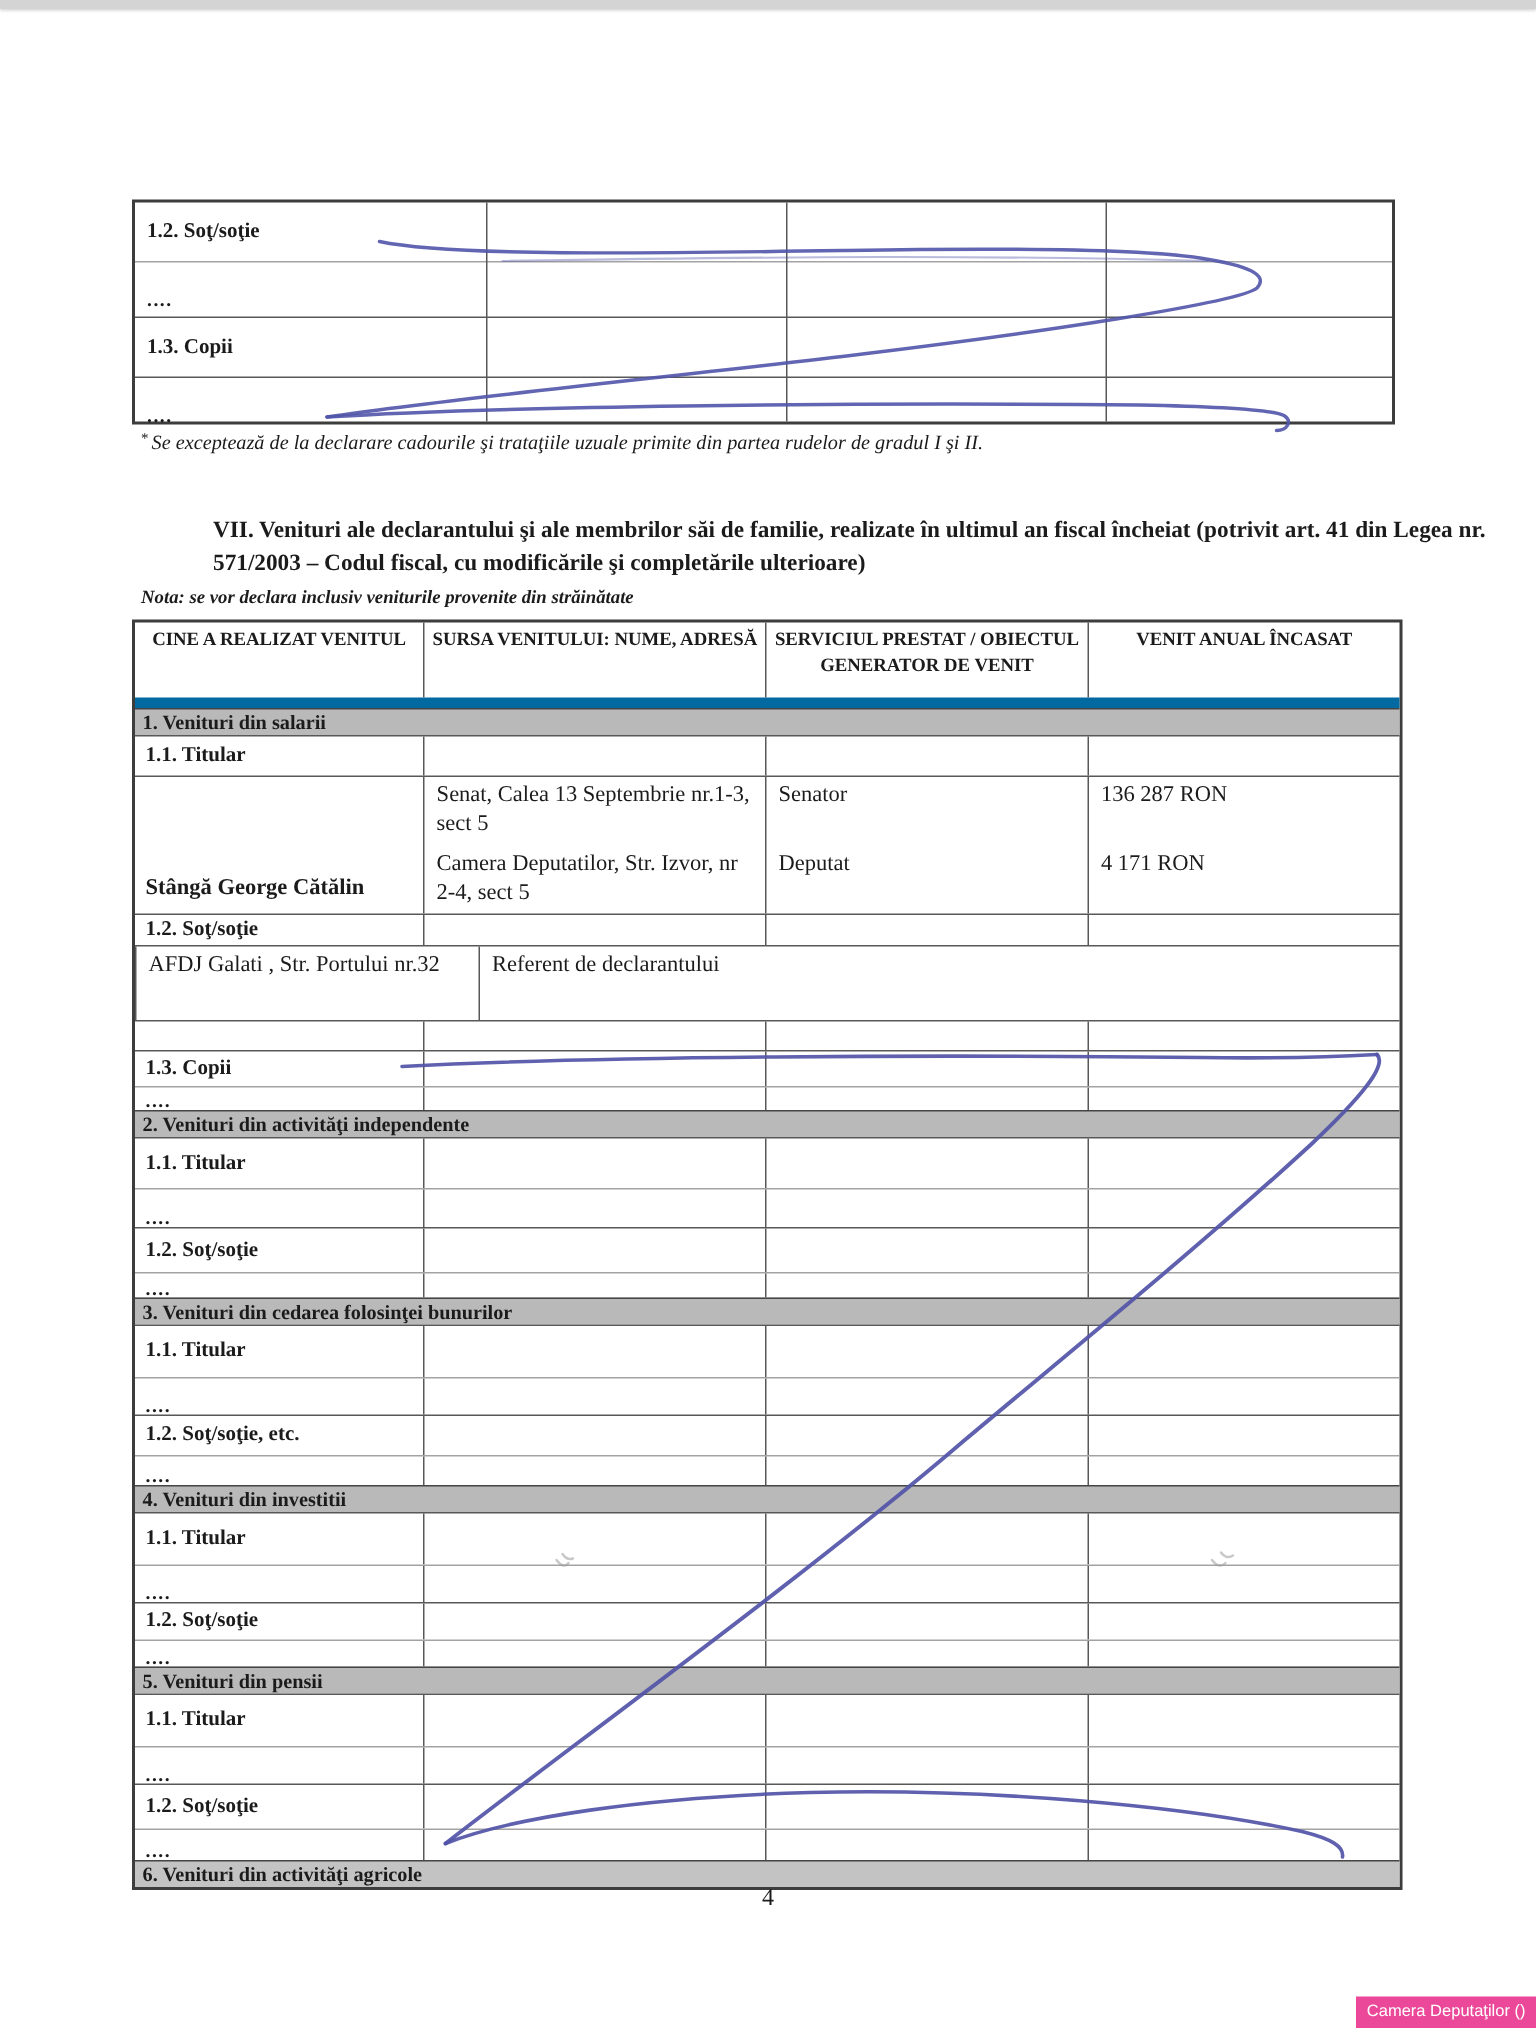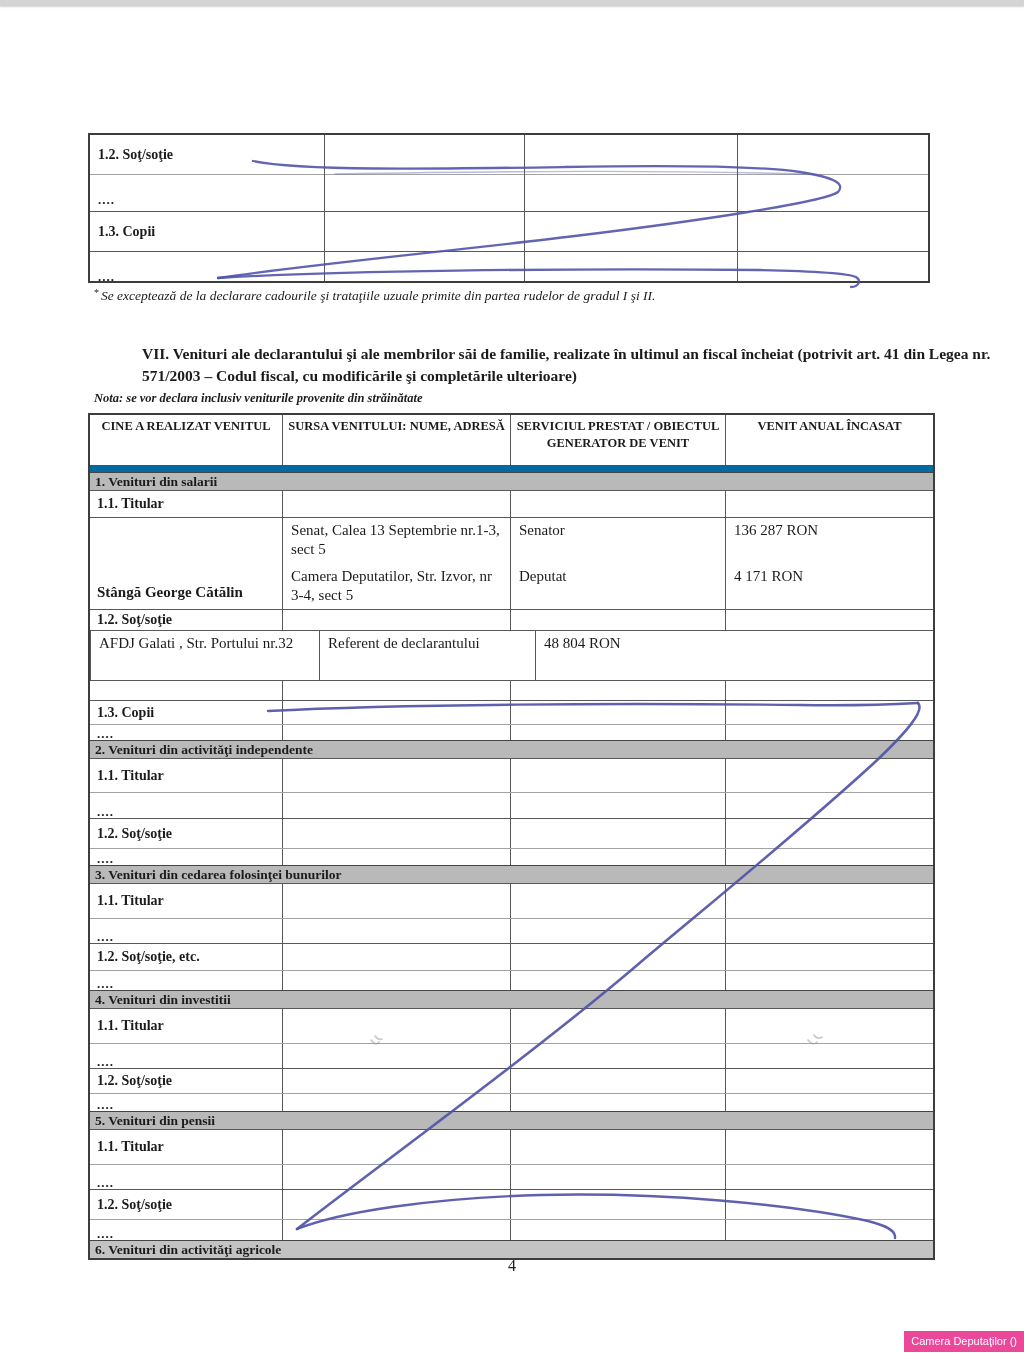--- a/index.html
+++ b/index.html
@@ -93,21 +93,21 @@
       <div class="cell c3"></div>
       <div class="cell c4"></div>
     </div>
 
     <div class="r" style="height:92px">
       <div class="cell c1">
           <span class="pname">Stângă George Cătălin</span>
         </div>
       <div class="cell c2">
         <span class="e1">Senat, Calea 13 Septembrie nr.1-3, sect 5</span>
-        <span class="e2">Camera Deputatilor, Str. Izvor, nr 3-4, sect 5</span>
+        <span class="e2">Camera Deputatilor, Str. Izvor, nr 2-4, sect 5</span>
       </div>
       <div class="cell c3">
         <span class="e1">Senator</span>
         <span class="e2">Deputat</span>
       </div>
       <div class="cell c4">
         <span class="e1">136 287 RON</span>
         <span class="e2">4 171 RON</span>
       </div>
     </div>
@@ -118,23 +118,20 @@
       <div class="cell c3"></div>
       <div class="cell c4"></div>
     </div>
 
     <div class="r" style="height:50px">
       <div class="cell c2">
           <span class="e1">AFDJ Galati , Str. Portului nr.32</span>
         </div>
       <div class="cell c3">
           <span class="e1">Referent de declarantului</span>
-        </div>
-      <div class="cell c4">
-          <span class="e1">48 804 RON</span>
         </div>
     </div>
 
     <div class="r" style="height:20px">
       <div class="cell c1"></div>
       <div class="cell c2"></div>
       <div class="cell c3"></div>
       <div class="cell c4"></div>
     </div>
 

